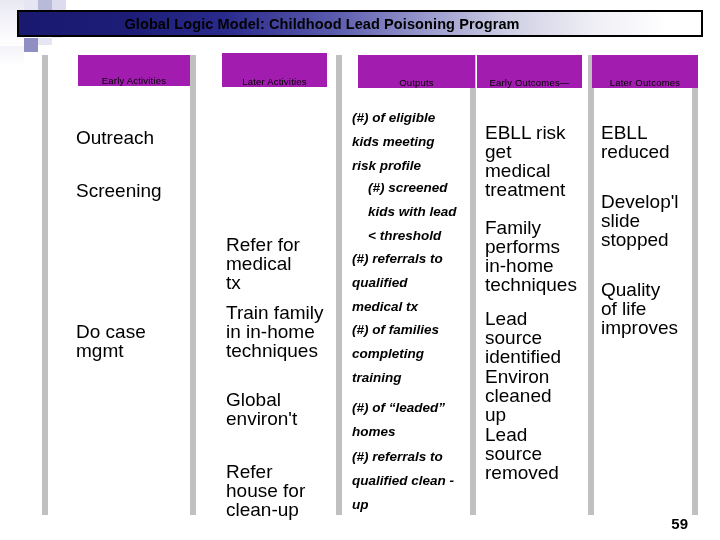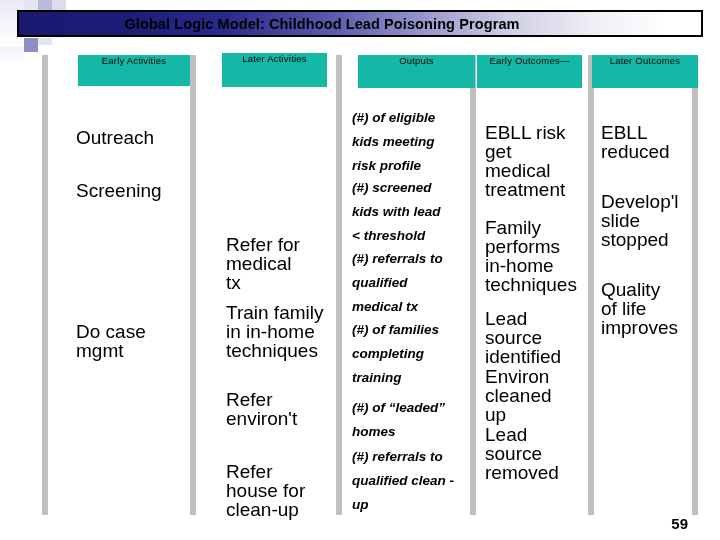--- a/index.html
+++ b/index.html
@@ -54,23 +54,23 @@
     position: absolute;
     top: 55px;
     width: 6px;
     height: 460px;
     background: #c0c0c0;
   }
 
   
   .col-head {
     position: absolute;
-    background: #14b8a6;
+    background: #a21caf;
     display: flex;
-    align-items: flex-start;
+    align-items: flex-end;
     justify-content: center;
     text-align: center;
     font-size: 9.5px;
     color: #000000;
     letter-spacing: .2px;
     box-sizing: border-box;
     padding: 0 4px;
   }
 
   
@@ -149,27 +149,27 @@
 
 <div class="col" style="left:76px; top:100px; width:110px; height:415px;">
   <div class="item" style="top:28px;  left:0; width:110px;">Outreach</div>
   <div class="item" style="top:81px;  left:0; width:110px;">Screening</div>
   <div class="item" style="top:222px; left:0; width:82px;">Do  case mgmt</div>
 </div>
 
 <div class="col" style="left:226px; top:100px; width:106px; height:415px;">
   <div class="item" style="top:135px; left:0; width:78px;">Refer for medical tx</div>
   <div class="item" style="top:203px; left:0; width:100px;">Train family in in-home techniques</div>
-  <div class="item" style="top:290px; left:0; width:78px;">Refer environ't</div>
+  <div class="item" style="top:290px; left:0; width:78px;">Global environ't</div>
   <div class="item" style="top:362px; left:0; width:102px;">Refer house for clean-up</div>
 </div>
 
 <div class="col bolditalic" style="left:352px; top:100px; width:116px; height:415px;">
   <div class="item" style="top:6px;   left:0; width:92px;">(#) of eligible kids meeting risk profile</div>
-  <div class="item" style="top:76px;  left:0; width:100px;">(#) screened kids with lead &lt; threshold</div>
+  <div class="item" style="top:76px;  left:16px; width:100px;">(#) screened kids with lead &lt; threshold</div>
   <div class="item" style="top:147px; left:0; width:104px;">(#) referrals to qualified medical tx</div>
   <div class="item" style="top:218px; left:0; width:96px;">(#) of families completing training</div>
   <div class="item" style="top:296px; left:0; width:104px;">(#) of “leaded” homes</div>
   <div class="item" style="top:345px; left:0; width:108px;">(#) referrals to qualified clean -up</div>
 </div>
 
 <div class="col" style="left:485px; top:100px; width:100px; height:415px;">
   <div class="item" style="top:23px;  left:0; width:82px;">EBLL risk get medical treatment</div>
   <div class="item" style="top:118px; left:0; width:82px;">Family performs in-home techniques</div>
   <div class="item" style="top:209px; left:0; width:95px;">Lead source identified</div>

